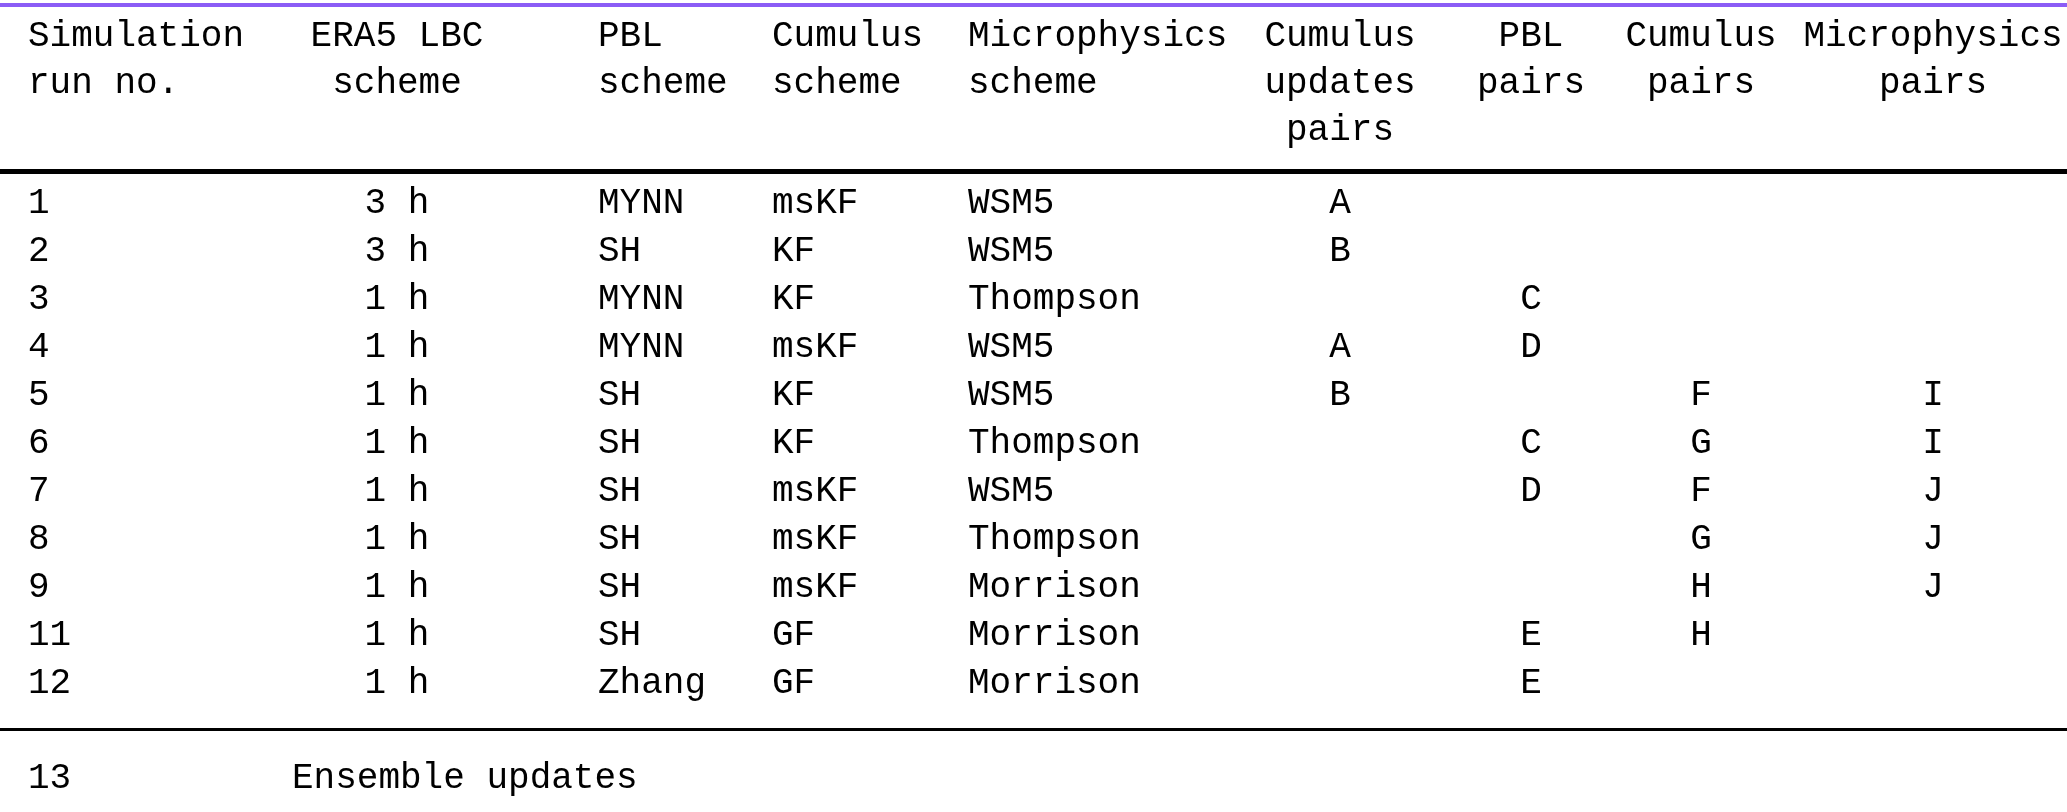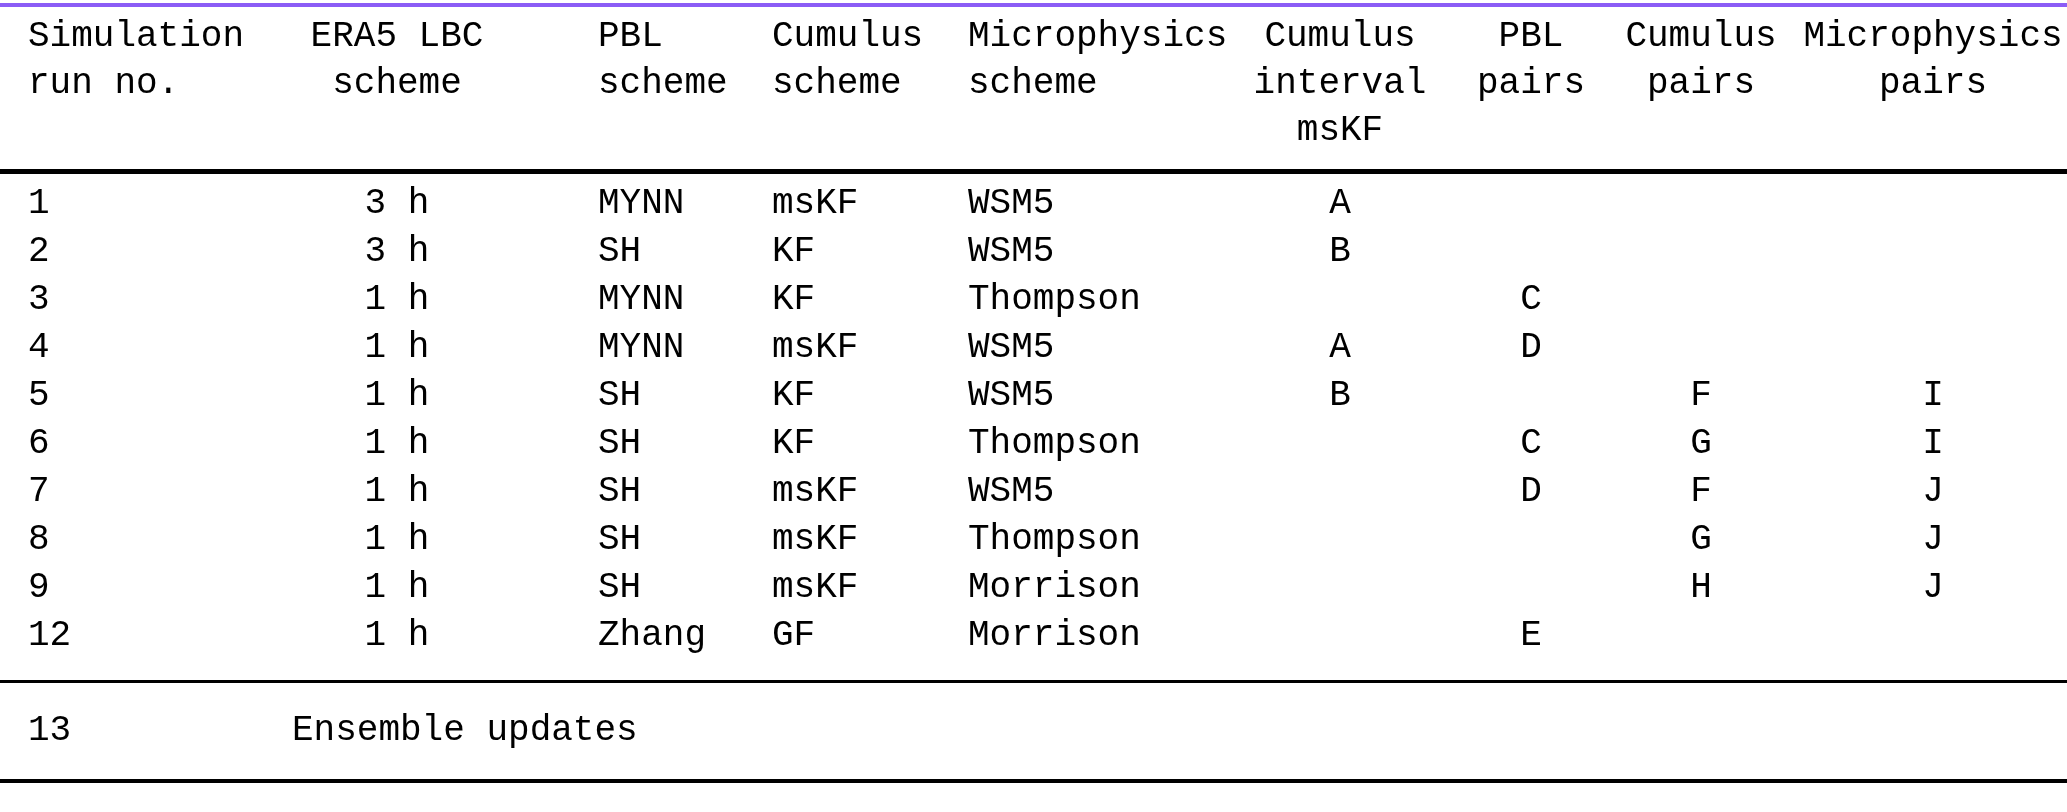--- a/index.html
+++ b/index.html
@@ -87,21 +87,21 @@
       <th class="c4">
         <span class="hl">Cumulus</span>
         <span class="hl">scheme</span>
       </th>
       <th class="c5">
         <span class="hl">Microphysics</span>
         <span class="hl">scheme</span>
       </th>
       <th class="c6 center">
         <span class="hl">Cumulus</span>
-        <span class="hl">interval msKF</span>
+        <span class="hl">updates pairs</span>
       </th>
       <th class="c7 center">
         <span class="hl">PBL</span>
         <span class="hl">pairs</span>
       </th>
       <th class="c8 center">
         <span class="hl">Cumulus</span>
         <span class="hl">pairs</span>
       </th>
       <th class="c9 center">
@@ -202,20 +202,31 @@
       <tr>
         <td class="c1">9</td>
         <td class="c2 center">1 h</td>
         <td class="c3">SH</td>
         <td class="c4">msKF</td>
         <td class="c5">Morrison</td>
         <td class="c6 center"></td>
         <td class="c7 center"></td>
         <td class="c8 center">H</td>
         <td class="c9 center">J</td>
+      </tr>
+      <tr>
+        <td class="c1">11</td>
+        <td class="c2 center">1 h</td>
+        <td class="c3">SH</td>
+        <td class="c4">GF</td>
+        <td class="c5">Morrison</td>
+        <td class="c6 center"></td>
+        <td class="c7 center">E</td>
+        <td class="c8 center">H</td>
+        <td class="c9 center"></td>
       </tr>
       <tr>
         <td class="c1">12</td>
         <td class="c2 center">1 h</td>
         <td class="c3">Zhang</td>
         <td class="c4">GF</td>
         <td class="c5">Morrison</td>
         <td class="c6 center"></td>
         <td class="c7 center">E</td>
         <td class="c8 center"></td>

